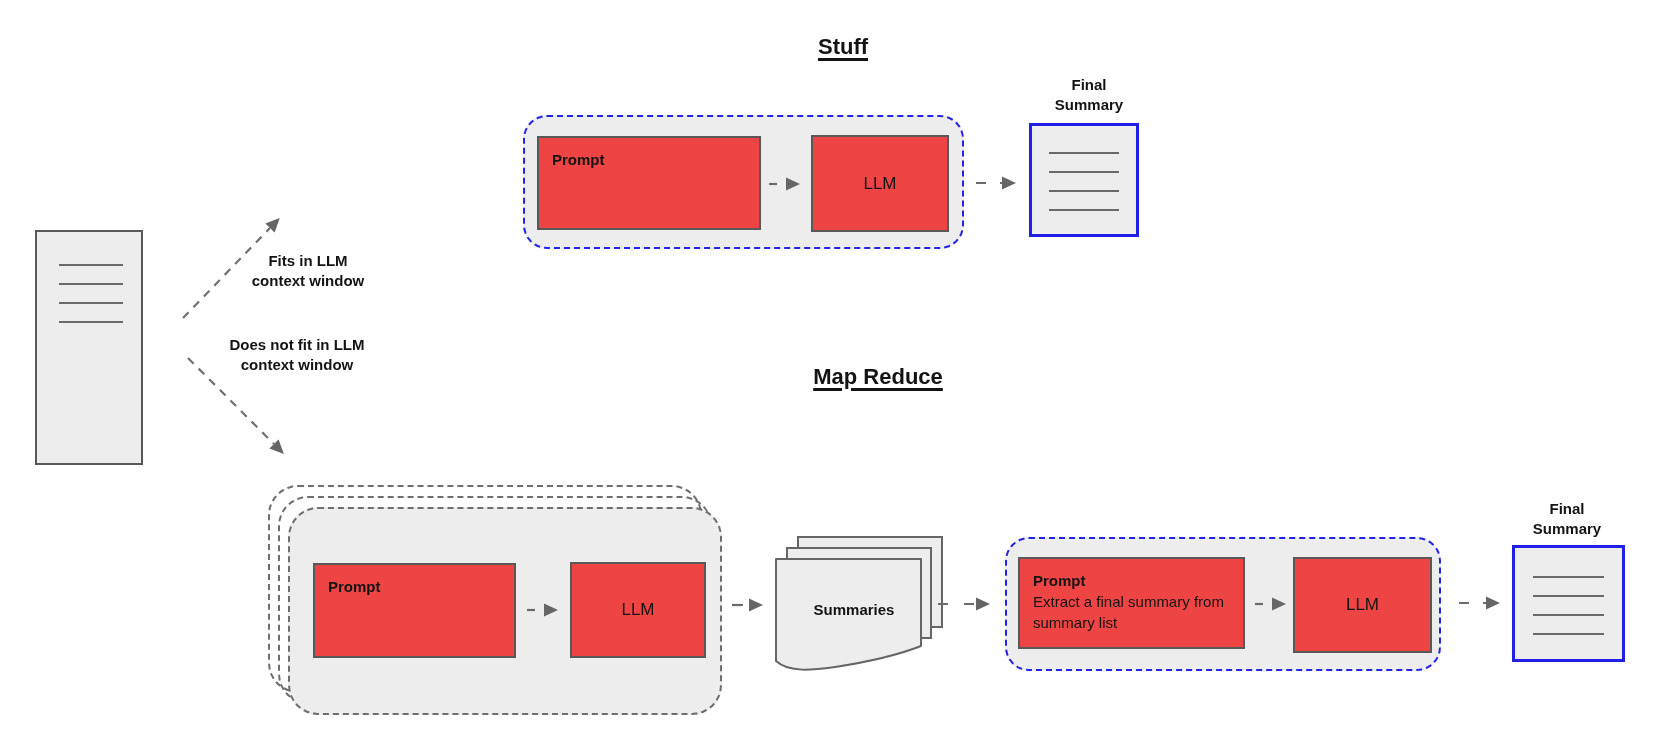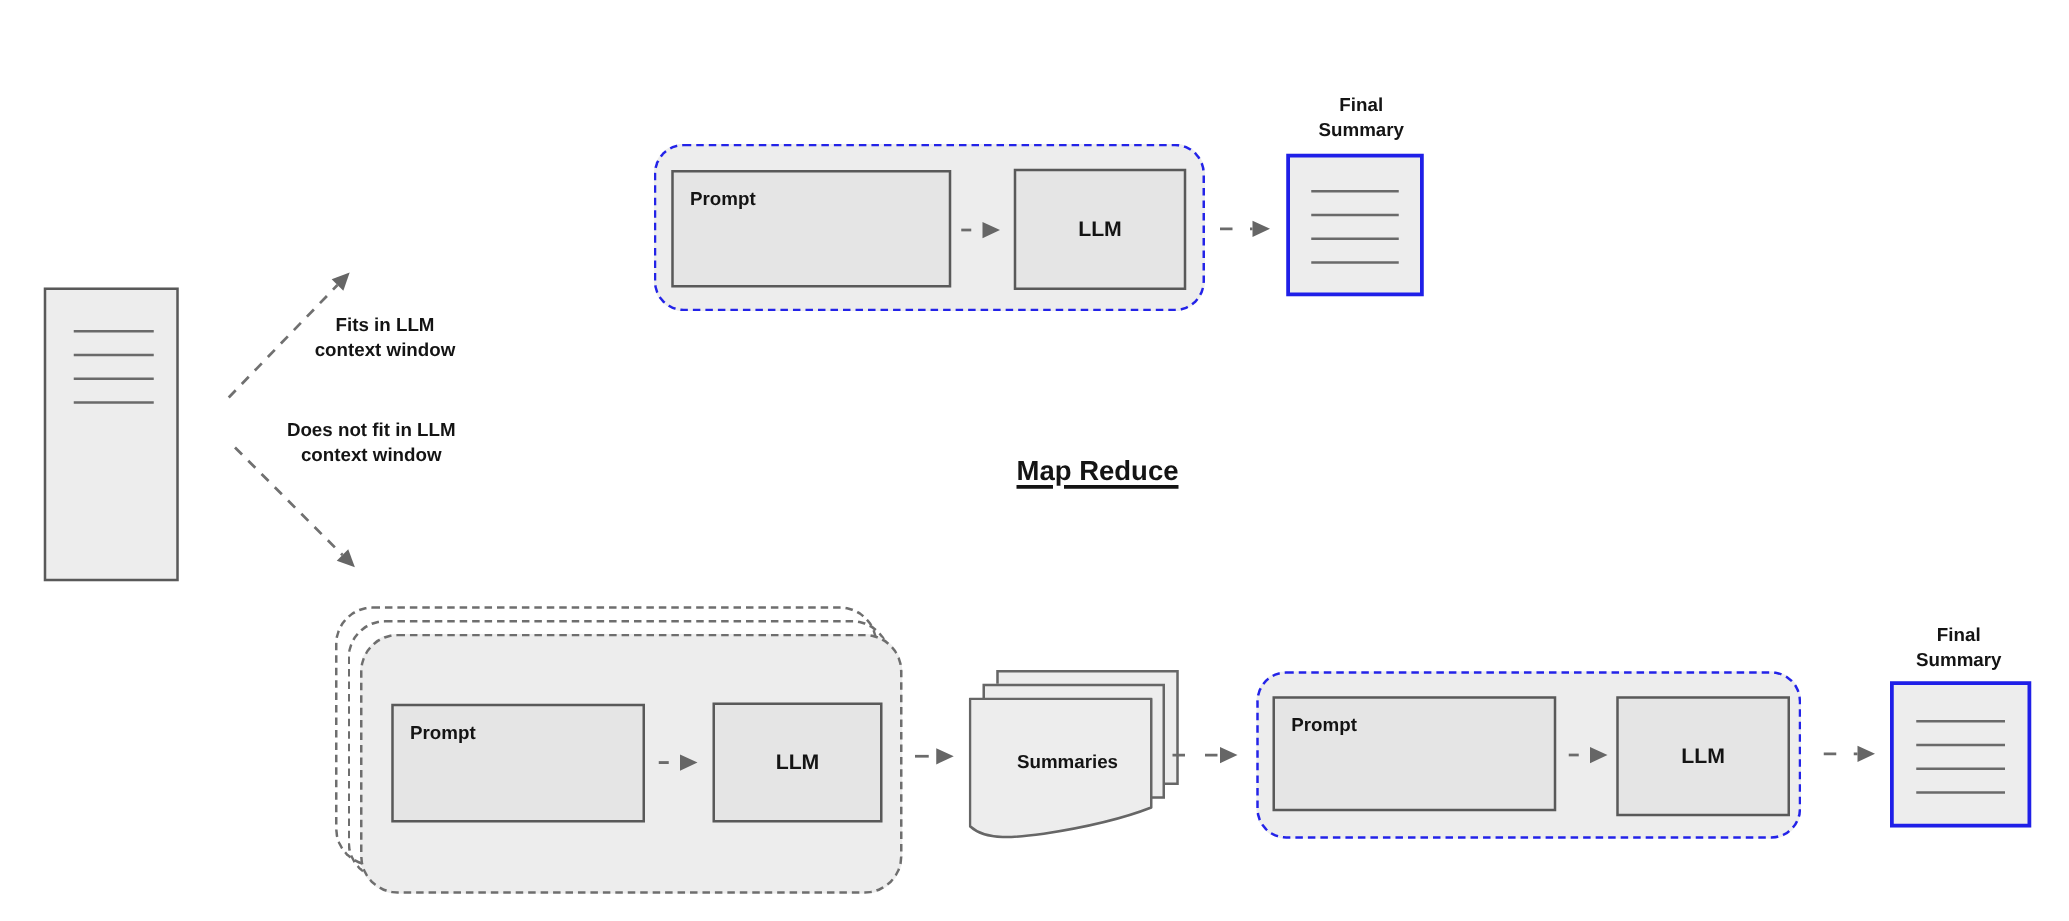--- a/index.html
+++ b/index.html
@@ -8,23 +8,23 @@
     font-family:"Liberation Sans",sans-serif;color:#141414;overflow:hidden;
   }
   .abs{position:absolute;}
   .label{position:absolute;font-weight:bold;text-align:center;}
   .prewrap{white-space:pre-line;}
   .section-title{
     position:absolute;font-weight:bold;font-size:22px;text-align:center;
     text-decoration:underline;text-decoration-thickness:2.5px;text-underline-offset:4px;
   }
   .shape-box{
-    position:absolute;box-sizing:border-box;background:#e5e5e5;border:2px solid #595959;
+    position:absolute;box-sizing:border-box;background:#ef4444;border:2px solid #595959;
   }
-  .center-box{display:flex;align-items:center;justify-content:center;font-weight:bold;font-size:17px;}
+  .center-box{display:flex;align-items:center;justify-content:center;font-weight:normal;font-size:17px;}
   .prompt-box{padding:11px 13px;font-size:15px;line-height:21px;}
   .prompt-heading{font-weight:bold;}
   .blue-dashed{
     position:absolute;box-sizing:border-box;background:#ededed;
     border:2.5px dashed #2323e8;border-radius:24px;
   }
   .stack-layer{
     position:absolute;box-sizing:border-box;background:transparent;
     border:2px dashed #6e6e6e;border-radius:30px;
   }
@@ -54,20 +54,21 @@
       <div class="tline"></div>
       <div class="tline"></div>
     </div>
   </div>
 
   <div class="label prewrap" style="left:228px;top:251px;width:160px;font-size:15px;line-height:19.5px;">Fits in LLM
 context window</div>
   <div class="label prewrap" style="left:212px;top:335px;width:170px;font-size:15px;line-height:19.5px;">Does not fit in LLM
 context window</div>
 
+  <div class="section-title" style="left:743px;top:34px;width:200px;">Stuff</div>
 
   <div class="blue-dashed" style="left:523px;top:115px;width:441px;height:134px;"></div>
 
   <div class="shape-box prompt-box" style="left:537px;top:136px;width:224px;height:94px;">
     <div class="prompt-heading">Prompt</div>
   </div>
 
   <div class="shape-box center-box" style="left:811px;top:135px;width:138px;height:97px;">
     <span>LLM</span>
   </div>
@@ -102,20 +103,21 @@
   <div class="sheet" style="left:786px;top:547px;width:146px;height:92px;"></div>
   <svg class="abs" style="left:775px;top:558px;" width="148" height="118" viewBox="0 0 148 118">
     <path d="M1,1 L146,1 L146,88 C 118,99 86,105 60,109 C 38,112 14,115 1,103 Z" fill="#ededed" stroke="#666666" stroke-width="2" stroke-linejoin="round"></path>
   </svg>
   <div class="label" style="left:775px;top:601px;width:158px;font-size:15px;">Summaries</div>
 
   <div class="blue-dashed" style="left:1005px;top:537px;width:436px;height:134px;"></div>
 
   <div class="shape-box prompt-box" style="left:1018px;top:557px;width:227px;height:92px;">
     <div class="prompt-heading">Prompt</div>
+    <div>Extract a final summary from summary list</div>
   </div>
 
   <div class="shape-box center-box" style="left:1293px;top:557px;width:139px;height:96px;">
     <span>LLM</span>
   </div>
 
   <div class="label prewrap" style="left:1497px;top:499px;width:140px;font-size:15px;line-height:19.5px;">Final
 Summary</div>
 
   <div class="doc-icon doc-icon-blue" style="left:1512px;top:545px;width:113px;height:117px;">

